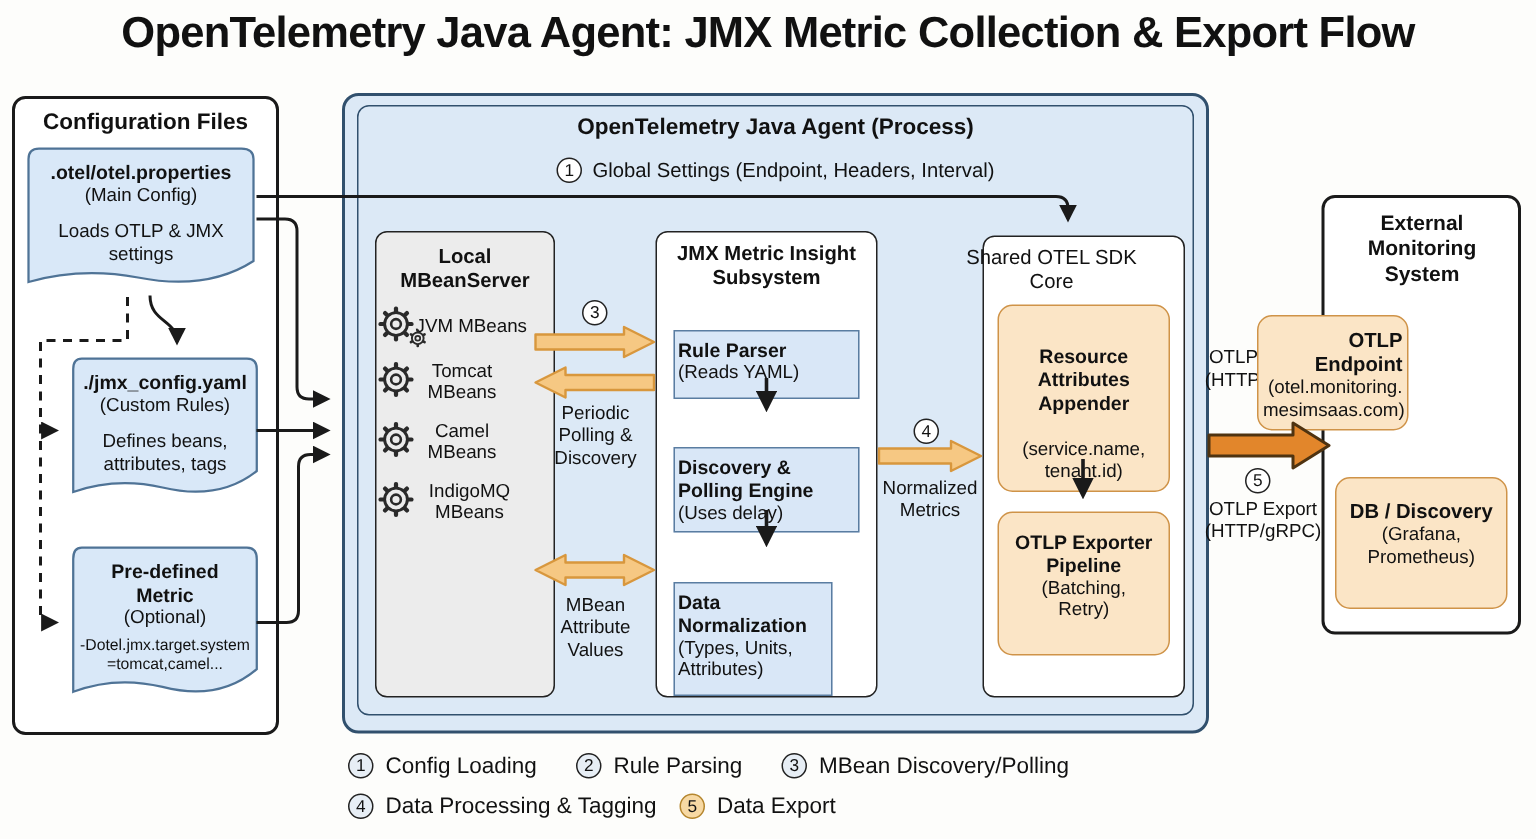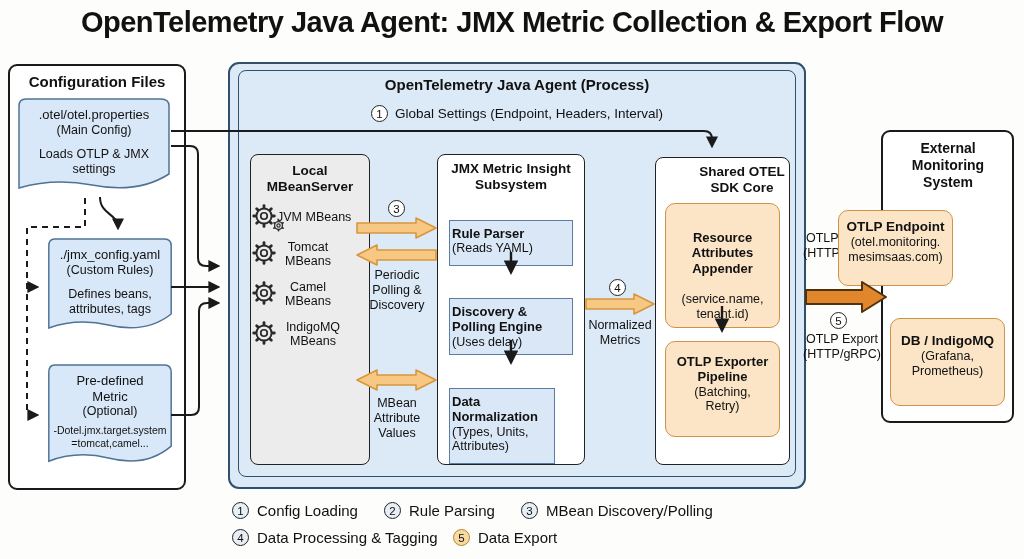--- a/index.html
+++ b/index.html
@@ -10,21 +10,21 @@
   #main-title{left:0;top:6px;width:1024px;font-size:29px;font-weight:bold;letter-spacing:-0.5px;text-align:center;}
 
   
   .panel{border-radius:9px;background:#fff;border:2px solid #1a1a1a;box-sizing:border-box;}
   #config-panel{left:8px;top:64px;width:178px;height:426px;}
   #config-title{left:8px;top:73px;width:178px;font-size:15px;font-weight:bold;text-align:center;}
 
   .docbox{position:absolute;}
   .docbox svg{position:absolute;left:0;top:0;width:100%;height:100%;}
   .doc-content{position:relative;z-index:1;text-align:center;padding-top:9px;line-height:1.2;}
-  .doc-title{font-weight:normal;font-size:13px;}
+  .doc-title{font-weight:bold;font-size:13px;}
   .doc-sub{font-size:12.5px;}
   .doc-body{font-size:12.5px;margin-top:9px;}
   #docbox-1{left:18px;top:98px;width:152px;height:100px;}
   #docbox-2{left:48px;top:238px;width:124px;height:100px;}
   #docbox-3{left:48px;top:364px;width:124px;height:108px;}
   #docbox-3 .doc-title{width:90px;margin:0 auto;}
   #docbox-3 .doc-body{font-size:10.5px;margin-top:5px;word-break:break-all;width:118px;margin-left:auto;margin-right:auto;}
 
   
   #agent-outer{left:228px;top:62px;width:578px;height:427px;background:#dce9f6;border:2px solid #31506d;border-radius:11px;box-sizing:border-box;}
@@ -56,33 +56,33 @@
   #jmx-box{left:437px;top:154px;width:148px;height:311px;background:#fff;border:1.6px solid #222;border-radius:8px;box-sizing:border-box;}
   #jmx-title{left:441px;top:161px;width:140px;font-size:13.5px;font-weight:bold;line-height:1.15;text-align:center;}
   .stage{position:absolute;background:#d9e7f7;border:1.5px solid #5a7da1;border-radius:0;box-sizing:border-box;text-align:left;padding:5px 2px;line-height:1.18;margin-top:16px;}
   .stage .t{font-weight:bold;font-size:13px;}
   .stage .s{font-size:12.5px;}
   #stage-rule{left:449px;top:204px;width:124px;min-height:46px;}
   #stage-discovery{left:449px;top:282px;width:124px;min-height:56px;}
   #stage-norm{left:449px;top:372px;width:106px;min-height:76px;}
 
   #sdk-box{left:655px;top:157px;width:135px;height:308px;background:#fff;border:1.6px solid #222;border-radius:8px;box-sizing:border-box;}
-  #sdk-title{left:685px;top:164px;width:114px;font-size:13.5px;font-weight:bold;line-height:1.15;text-align:center;}
+  #sdk-title{left:644px;top:164px;width:114px;font-size:13.5px;font-weight:normal;line-height:1.15;text-align:center;}
   .peach{position:absolute;background:#fbe5c6;border:1.5px solid #cf9348;border-radius:10px;box-sizing:border-box;text-align:center;line-height:1.18;padding:6px 3px;}
   .peach .t{font-weight:bold;font-size:13px;}
   .peach .s{font-size:12.5px;}
   #sdk-resource{left:665px;top:203px;width:115px;min-height:100px;padding-top:10px;}
   #sdk-exporter{left:665px;top:341px;width:115px;min-height:96px;padding-top:12px;}
 
   #export-top-label{left:798px;top:231px;width:88px;}
   #export-bottom-label{left:798px;top:332px;width:88px;}
 
   #external-panel{left:881px;top:130px;width:133px;height:293px;}
   #external-title{left:883px;top:140px;width:129px;font-size:14px;font-weight:bold;line-height:1.2;text-align:center;}
-  #ext-endpoint{left:838px;top:210px;width:115px;min-height:76px;padding-top:8px;}
+  #ext-endpoint{left:838px;top:210px;width:101px;min-height:76px;padding-top:8px;text-align:right;}
   #ext-db{left:890px;top:318px;width:115px;min-height:88px;padding-top:14px;}
   #ext-endpoint .t,#ext-db .t{font-size:13.5px;}
 
   .legend-item{position:absolute;display:flex;align-items:center;gap:8px;font-size:15px;}
   #legend-1{left:232px;top:502px;}
   #legend-2{left:384px;top:502px;}
   #legend-3{left:521px;top:502px;}
   #legend-4{left:232px;top:529px;}
   #legend-5{left:453px;top:529px;}
 
@@ -338,21 +338,21 @@
   <span id="circle-5" class="abs c">5</span>
   <div id="export-bottom-label" class="abs flow-label">OTLP Export (HTTP/gRPC)</div>
 
   <div id="external-panel" class="abs panel"></div>
   <div id="external-title" class="abs" style="width:100px;left:898px;">External Monitoring System</div>
   <div id="ext-endpoint" class="peach">
     <div class="t">OTLP Endpoint</div>
     <div class="s">(otel.monitoring. mesimsaas.com)</div>
   </div>
   <div id="ext-db" class="peach">
-    <div class="t">DB / IndigoMQ</div>
+    <div class="t">DB / Discovery</div>
     <div class="s" style="width:85px;margin:0 auto;">(Grafana, Prometheus)</div>
   </div>
 
   <div id="legend-1" class="legend-item">
     <span class="c blue">1</span>
     <span>Config Loading</span>
   </div>
   <div id="legend-2" class="legend-item">
     <span class="c blue">2</span>
     <span>Rule Parsing</span>

